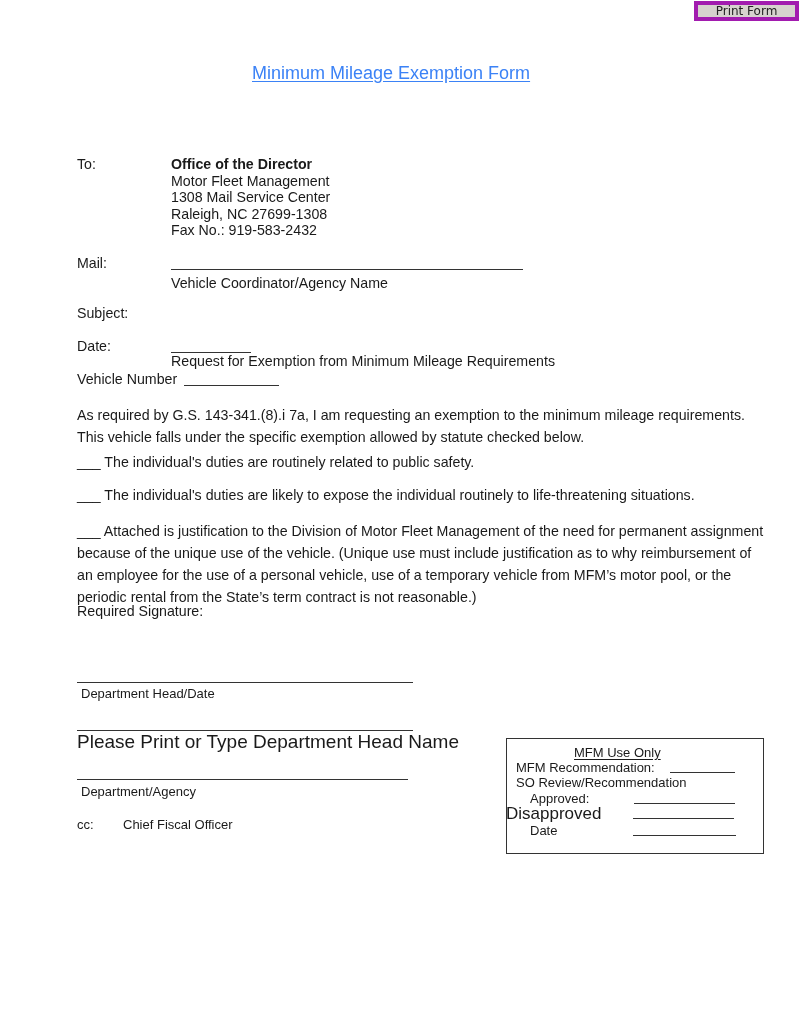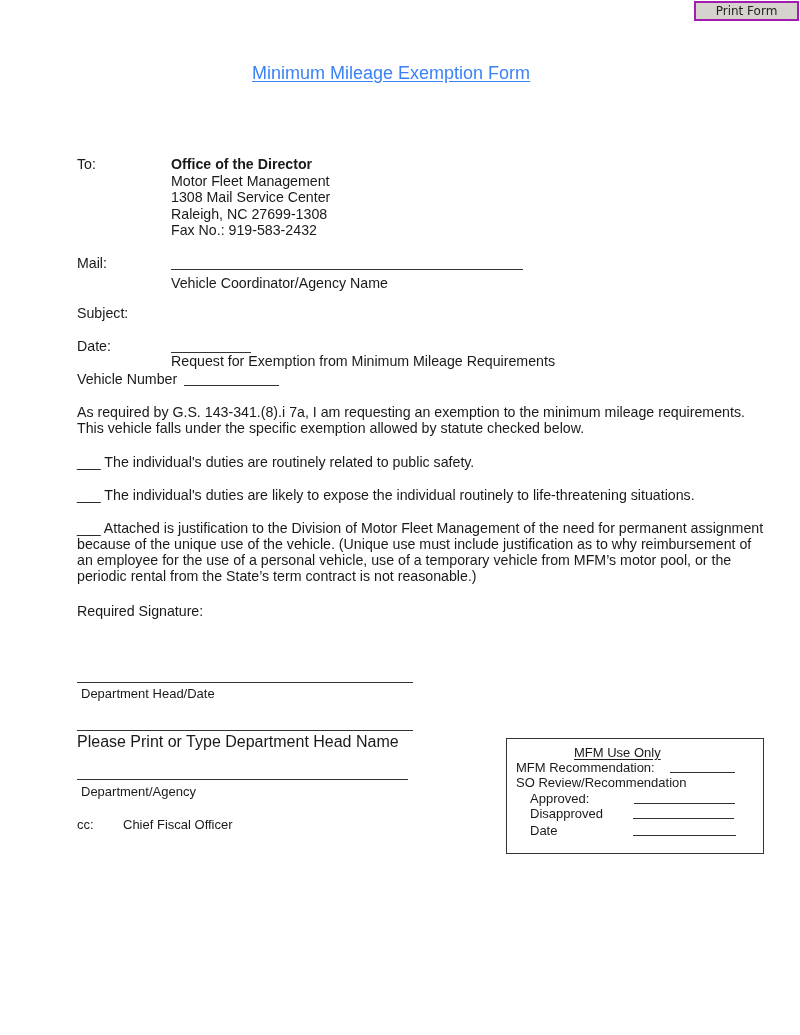--- a/index.html
+++ b/index.html
@@ -3,35 +3,35 @@
 <meta charset="utf-8">
 <style>
   html, body { margin: 0; padding: 0; background: #ffffff; }
   body {
     width: 800px; height: 1035px; position: relative; overflow: hidden;
     font-family: "Liberation Sans", sans-serif; color: #1a1a1a; font-size: 14.2px;
   }
   .abs { position: absolute; white-space: nowrap; line-height: 17px; }
   .print-btn {
     position: absolute; left: 694px; top: 1px; width: 105px; height: 20px;
-    background: #d6d3ce; border: 2px solid #a21caf; box-sizing: border-box;
+    background: #d6d3ce; border: 4px solid #a21caf; box-sizing: border-box;
     font-family: "DejaVu Sans", sans-serif; font-size: 12px; color: #222;
     display: flex; align-items: center; justify-content: center; cursor: pointer;
   }
   .title {
     position: absolute; left: 252px; top: 63px; font-size: 18px;
     text-decoration: underline; text-underline-offset: 2px; color: #3b82f6;
   }
   .rule { position: absolute; height: 1px; background: #333; }
   .mfm-box {
     position: absolute; left: 506px; top: 738px; width: 258px; height: 116px;
     border: 1px solid #333; box-sizing: border-box;
   }
   .mfm-title { text-decoration: underline; text-underline-offset: 2px; }
-  .para { position: absolute; left: 77px; width: 690px; line-height: 16px; white-space: normal; }
+  .para { position: absolute; left: 77px; width: 690px; line-height: 22px; white-space: normal; }
 </style>
 </head>
 <body>
 
 <div class="print-btn">Print Form</div>
 
 <div class="title">Minimum Mileage Exemption Form</div>
 
 <div class="abs" style="left:77px; top:156px;">To:</div>
 <div class="abs" style="left:171px; top:156px;font-weight:bold;">Office of the Director</div>
@@ -67,31 +67,31 @@
   <span>___</span>
   <span>Attached is justification to the Division of Motor Fleet Management of the need for permanent assignment because of the unique use of the vehicle.  (Unique use must include justification as to why reimbursement of an employee for the use of a personal vehicle, use of a temporary vehicle from MFM’s motor pool, or the periodic rental from the State’s term contract is not reasonable.)</span>
 </div>
 
 <div class="abs" style="left:77px; top:603px;">Required Signature:</div>
 
 <div class="rule" style="left:77px; top:682px; width:336px;"></div>
 <div class="abs" style="left:81px; top:685px; font-size:13px;">Department Head/Date</div>
 
 <div class="rule" style="left:77px; top:730px; width:336px;"></div>
-<div class="abs" style="left:77px; top:733px; font-size:16px;">Please Print or Type Department Head Name</div>
+<div class="abs" style="left:77px; top:733px; font-size:19px;">Please Print or Type Department Head Name</div>
 
 <div class="rule" style="left:77px; top:779px; width:331px;"></div>
 <div class="abs" style="left:81px; top:783px; font-size:13px;">Department/Agency</div>
 
 <div class="abs" style="left:77px; top:816px; font-size:13px;">cc:</div>
 <div class="abs" style="left:123px; top:816px; font-size:13px;">Chief Fiscal Officer</div>
 
 <div class="mfm-box"></div>
 <div class="abs mfm-title" style="left:574px; top:744px; font-size:13px;">MFM Use Only</div>
 <div class="abs" style="left:516px; top:759px; font-size:13px;">MFM Recommendation:</div>
 <div class="rule" style="left:670px; top:772px; width:65px;"></div>
 <div class="abs" style="left:516px; top:774px; font-size:13px;">SO Review/Recommendation</div>
 <div class="abs" style="left:530px; top:790px; font-size:13px;">Approved:</div>
 <div class="rule" style="left:634px; top:803px; width:101px;"></div>
-<div class="abs" style="left:530px; top:805px; font-size:13px;">Disapproved</div>
+<div class="abs" style="left:506px; top:805px; font-size:17px;">Disapproved</div>
 <div class="rule" style="left:633px; top:818px; width:101px;"></div>
 <div class="abs" style="left:530px; top:822px; font-size:13px;">Date</div>
 <div class="rule" style="left:633px; top:835px; width:103px;"></div>
 
 </body></html>

